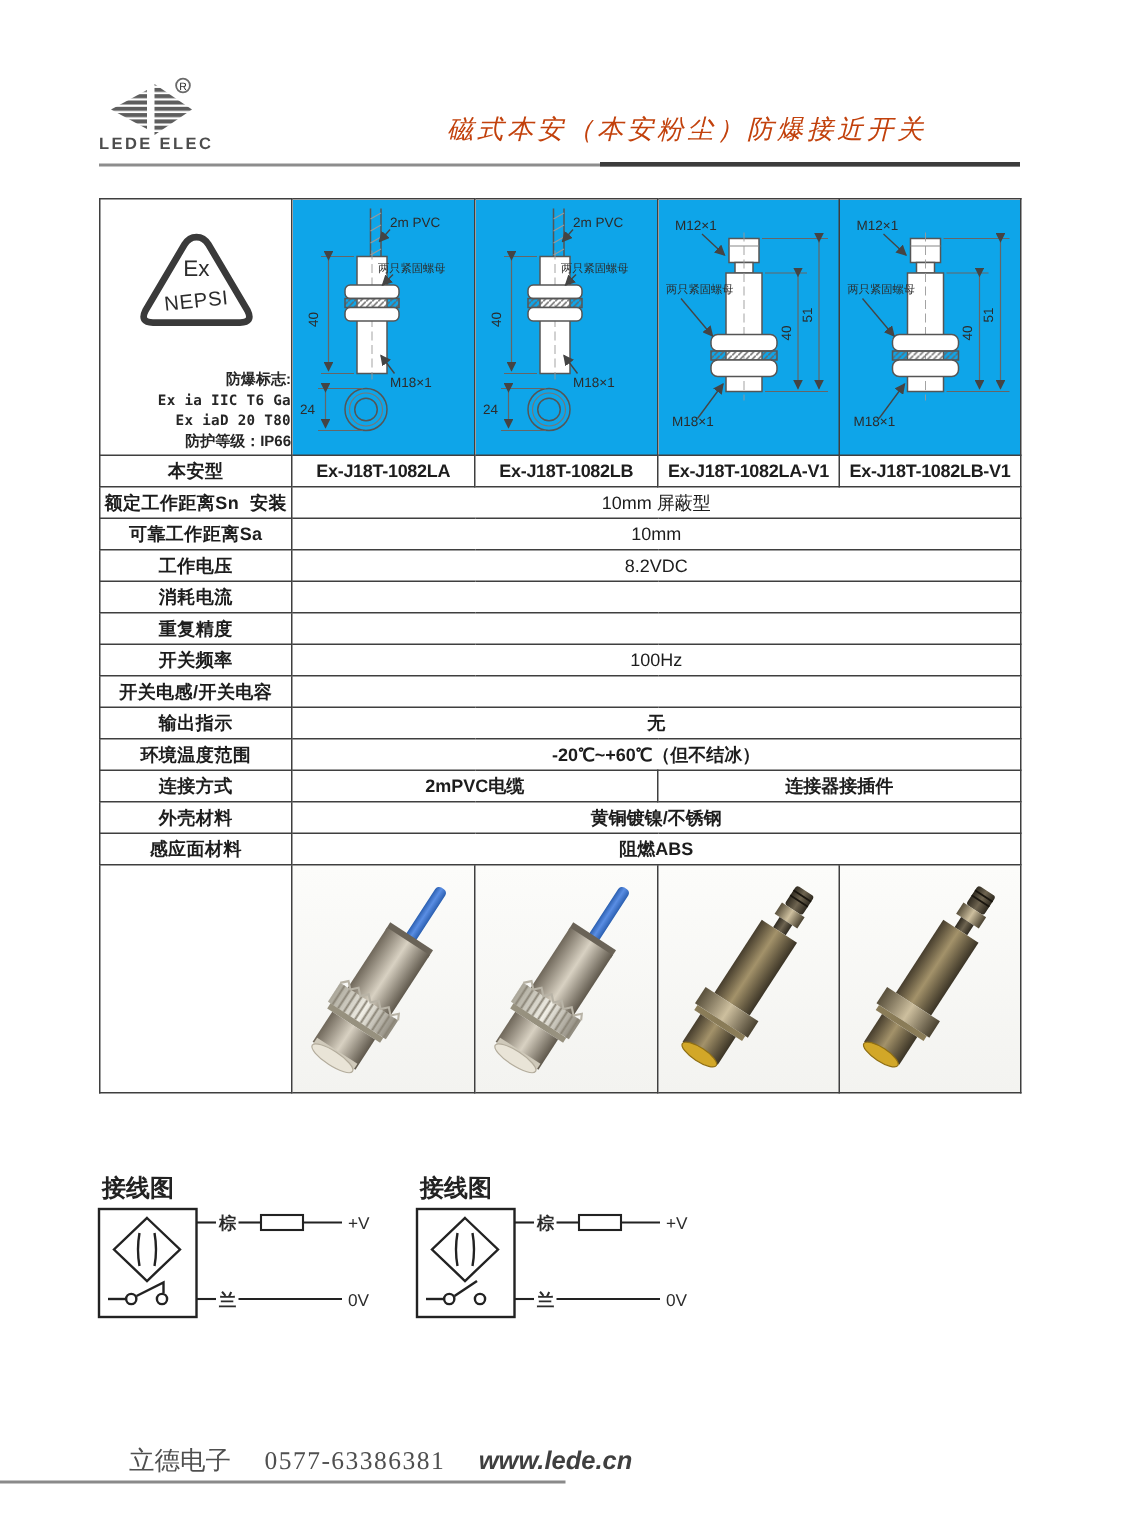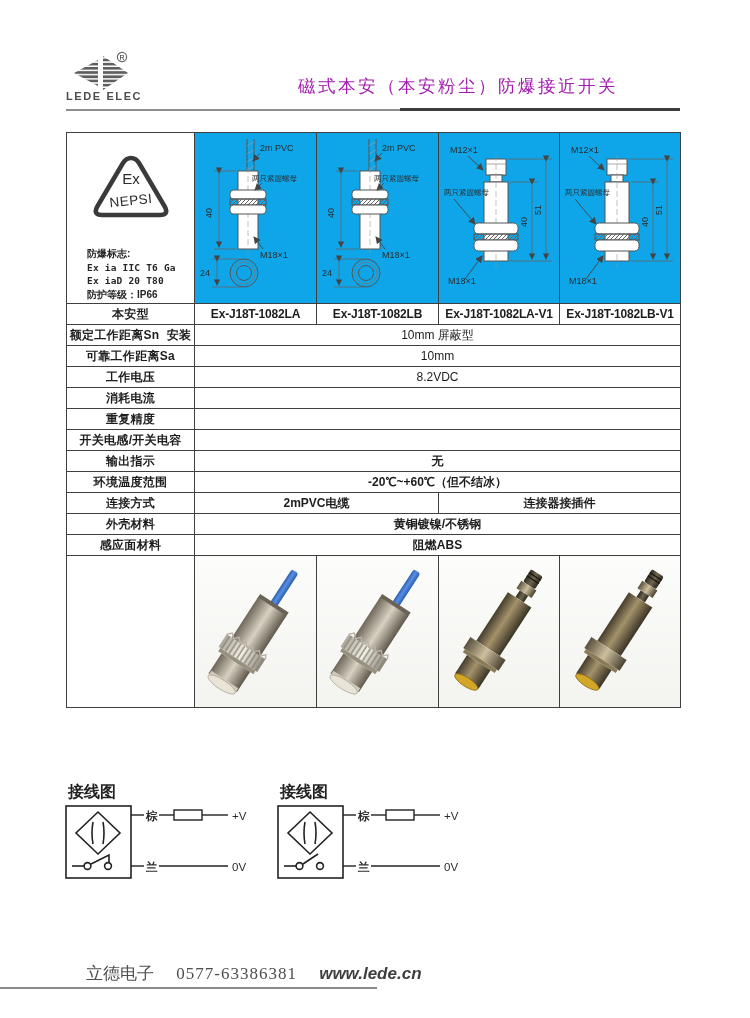--- a/index.html
+++ b/index.html
@@ -4,37 +4,37 @@
 <style>
   html,body{margin:0;padding:0;background:#fff;}
   .page{position:relative;width:688px;height:1018px;background:#ffffff;overflow:hidden;
         font-family:"Liberation Sans",sans-serif;color:#1d1d1d;margin-top:20px;}
 
   
   .brand-logo{position:absolute;left:70px;top:26px;}
   .brand-name{position:absolute;left:66px;top:70px;font-size:11px;font-weight:bold;
               letter-spacing:1.6px;color:#4d4d4d;}
   .doc-title{position:absolute;right:70px;top:54px;font-family:"Liberation Serif",serif;
-             font-size:17.5px;letter-spacing:2.5px;color:#a21caf;white-space:nowrap;}
+             font-size:17.5px;letter-spacing:2.5px;color:#c2410c;white-space:nowrap;font-style:italic;}
   .rule-base{position:absolute;left:66px;top:89px;width:614px;height:2px;background:#8d8d8d;}
   .rule-dark{position:absolute;left:400px;top:88px;width:280px;height:3px;background:#3c3c3c;}
 
   
   table.spec{position:absolute;left:66px;top:112px;width:614px;border-collapse:collapse;
              table-layout:fixed;}
   table.spec td{border:1px solid #3f3f3f;font-size:12px;text-align:center;padding:0;
                 overflow:hidden;vertical-align:middle;line-height:20px;}
   tr.spec-row{height:21px;}
   td.lbl{text-align:left;padding-left:7px;font-weight:bold;white-space:pre;letter-spacing:.3px;}
   td.mdl{font-weight:bold;font-size:11px;letter-spacing:-0.2px;}
   td.vb{font-weight:bold;}
   td.vn{font-weight:normal;}
   td.cell-cert{vertical-align:top;}
   .cert-wrap{padding-top:16px;}
-  .cert-text{margin:6px 0 0 20px;text-align:left;font-size:10px;font-weight:bold;
+  .cert-text{margin:6px 0 0 20px;text-align:right;font-size:10px;font-weight:bold;
              line-height:13.5px;color:#262626;}
   .cert-text .mono{font-family:"DejaVu Sans Mono",monospace;font-size:9.5px;letter-spacing:.2px;}
   td.cell-diagram{vertical-align:top;background:#0ea5e9;}
   td.cell-photo{background:linear-gradient(#fcfcfa,#f3f3f0);}
   svg text{font-family:"Liberation Sans",sans-serif;fill:#2c2c2c;}
 
   
   .wiring-title{position:absolute;top:762px;font-size:16px;font-weight:bold;color:#222;}
   .wiring-svg{position:absolute;top:776px;}
 
@@ -276,20 +276,24 @@
       </tr>
       <tr class="spec-row">
         <td class="lbl">消耗电流</td>
         <td class="vn" colspan="4"></td>
       </tr>
       <tr class="spec-row">
         <td class="lbl">重复精度</td>
         <td class="vn" colspan="4"></td>
       </tr>
       <tr class="spec-row">
+        <td class="lbl">开关频率</td>
+        <td class="vn" colspan="4">100Hz</td>
+      </tr>
+      <tr class="spec-row">
         <td class="lbl">开关电感/开关电容</td>
         <td class="vn" colspan="4"></td>
       </tr>
       <tr class="spec-row">
         <td class="lbl">输出指示</td>
         <td class="vb" colspan="4">无</td>
       </tr>
       <tr class="spec-row">
         <td class="lbl">环境温度范围</td>
         <td class="vb" colspan="4">-20℃~+60℃（但不结冰）</td>

